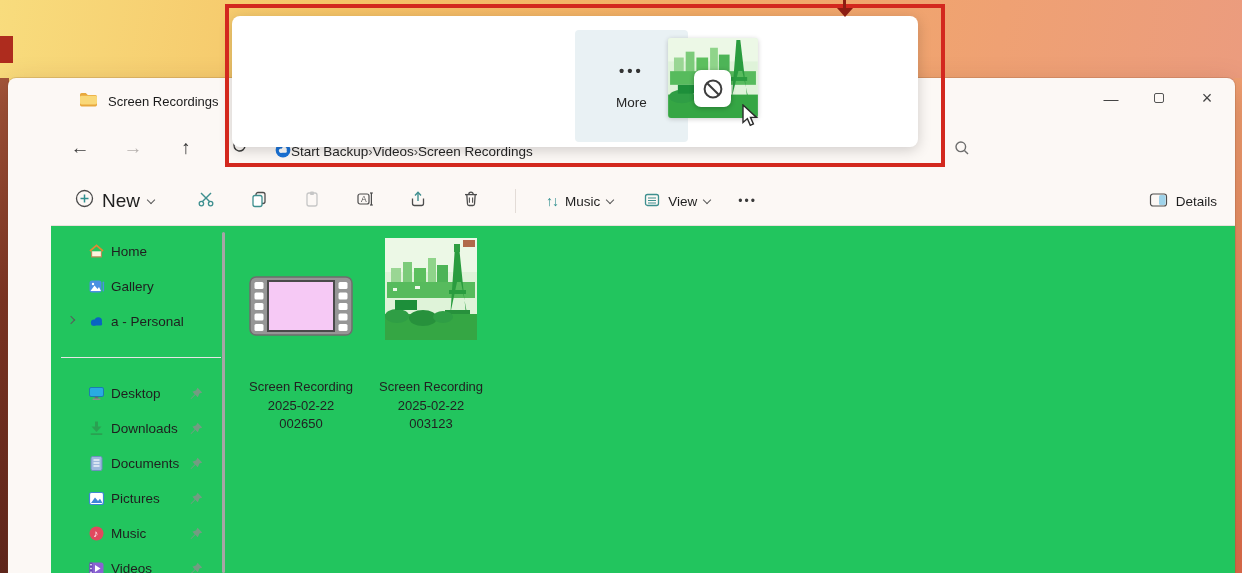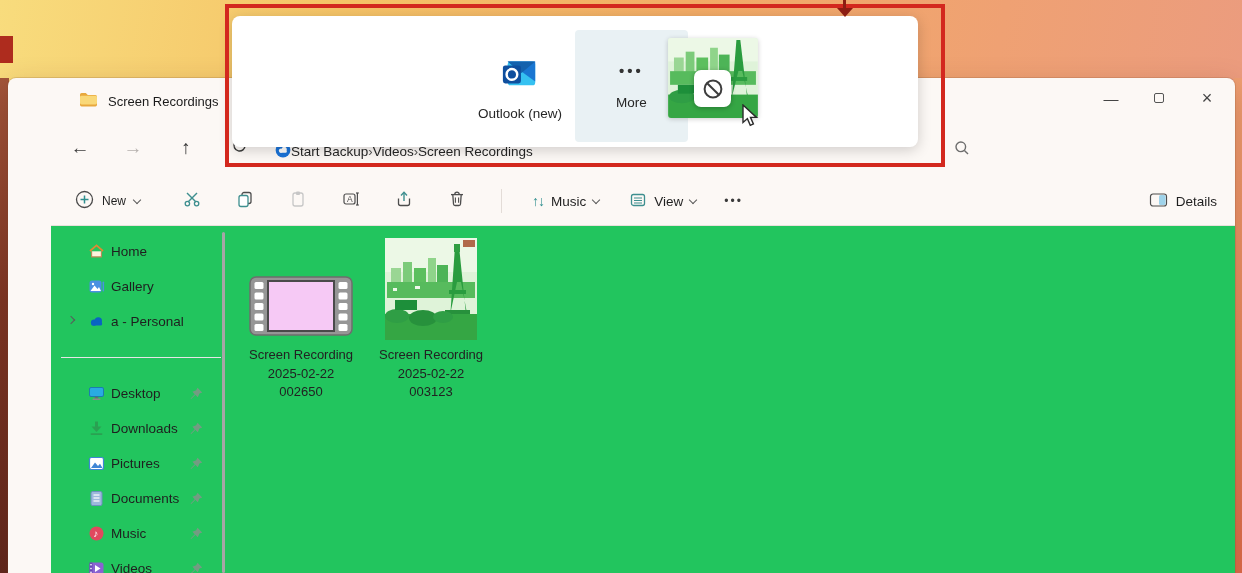--- a/index.html
+++ b/index.html
@@ -38,21 +38,21 @@
   .crumb { white-space:nowrap; }
   .crumb-sep { color:#555; font-size:13px; }
   .search { position:absolute; right:12px; top:7px; width:276px; height:34px; display:flex;
     align-items:center; }
   .search input { flex:1; border:none; outline:none; background:transparent; font-size:13.5px;
     color:#6f6f6f; font-family:inherit; }
   .search input::placeholder { color:#8f8f8f; }
   .search-icon-wrap { width:30px; display:flex; justify-content:center; }
 
   .toolbar { position:relative; height:53px; display:flex; align-items:center; padding-top:5px; }
-  .tb-new { display:flex; align-items:center; gap:8px; margin-left:24px; font-size:12px; }
+  .tb-new { display:flex; align-items:center; gap:8px; margin-left:24px; font-size:19px; }
   .tb-icon-btn { width:36px; height:36px; display:flex; align-items:center; justify-content:center;
     border-radius:5px; }
   .tb-group { display:flex; align-items:center; margin-left:34px; gap:17px; }
   .tb-divider { width:1px; height:24px; background:#e3dcd7; margin-left:26px; }
   .tb-drop { display:flex; align-items:center; gap:7px; margin-left:30px; font-size:13.5px; }
   .tb-sort-arrows { color:#2f8f8f; font-size:14px; letter-spacing:-1px; }
   .tb-more { margin-left:28px; font-size:12px; letter-spacing:2px; color:#3a3a3a; }
   .tb-details { position:absolute; right:18px; top:0; height:53px; display:flex; align-items:center;
     gap:8px; font-size:13.5px; padding-top:5px; }
 
@@ -68,21 +68,21 @@
     border-radius:5px; }
   .side-chev { position:absolute; left:17px; width:10px; display:flex; }
   .side-ic { position:absolute; left:37px; width:17px; height:17px; display:flex; }
   .side-lbl { position:absolute; left:60px; white-space:nowrap; }
   .side-pin { position:absolute; left:138px; width:14px; height:14px; opacity:.75; }
   .side-divider { height:1px; background:#e6e6e6; margin:18px 10px 18px 10px; }
   .side-scroll { position:absolute; right:6px; top:6px; bottom:0; width:3px; background:#a6a6a6;
     border-radius:2px; }
 
   .content { position:relative; flex:1; padding:10px 0 0 12px; display:flex; gap:14px; }
-  .file-tile { width:116px; display:flex; flex-direction:column; align-items:center; }
+  .file-tile { width:116px; display:flex; flex-direction:column; align-items:center;gap:32px; }
   .thumb-box { height:104px; width:116px; display:flex; align-items:flex-end; justify-content:center; }
   .thumb-box.tall { align-items:flex-start; padding-top:2px; }
   .file-label { margin-top:6px; text-align:center; font-size:13px; line-height:18.5px; color:#222; }
 
   
   .share-panel { position:absolute; left:232px; top:16px; width:686px; height:131px; background:#fff;
     border-radius:8px; box-shadow:0 3px 14px rgba(0,0,0,.18); z-index:30; }
   .outlook-tile { position:absolute; left:228px; top:0; width:120px; height:131px; display:flex;
     flex-direction:column; align-items:center; }
   .outlook-tile .app-ic { margin-top:38px; }
@@ -361,42 +361,42 @@
         <span class="side-pin">
           <svg width="14" height="14" viewBox="0 0 14 14">
             <path d="M8.5 0.8 L13.2 5.5 L10.4 6.4 L8.8 10.2 L6.4 7.8 L2.2 12 L1.6 11.4 L5.8 7.2 L3.4 4.8 L7.2 3.2 Z" fill="#8f8f8f"></path>
           </svg>
         </span>
       </div>
 
       <div class="side-item">
         <span class="side-ic">
           <svg width="17" height="17" viewBox="0 0 17 17">
-            <rect x="1.5" y="2.5" width="14" height="12" rx="2" fill="#fff" stroke="#3f86d6" stroke-width="1.2"></rect>
-            <polygon points="3,13 7,7.5 10,11 12,8.8 14.5,13" fill="#3f86d6"></polygon>
-          </svg>
-        </span>
-        <span class="side-lbl">Pictures</span>
-        <span class="side-pin">
-          <svg width="14" height="14" viewBox="0 0 14 14">
-            <path d="M8.5 0.8 L13.2 5.5 L10.4 6.4 L8.8 10.2 L6.4 7.8 L2.2 12 L1.6 11.4 L5.8 7.2 L3.4 4.8 L7.2 3.2 Z" fill="#8f8f8f"></path>
-          </svg>
-        </span>
-      </div>
-
-      <div class="side-item">
-        <span class="side-ic">
-          <svg width="17" height="17" viewBox="0 0 17 17">
             <rect x="3" y="1.5" width="11" height="14" rx="1.6" fill="#9db9dd" stroke="#6f8fc0" stroke-width="1"></rect>
             <line x1="5.5" y1="5" x2="11.5" y2="5" stroke="#fff" stroke-width="1.2"></line>
             <line x1="5.5" y1="8" x2="11.5" y2="8" stroke="#fff" stroke-width="1.2"></line>
             <line x1="5.5" y1="11" x2="11.5" y2="11" stroke="#fff" stroke-width="1.2"></line>
           </svg>
         </span>
         <span class="side-lbl">Documents</span>
+        <span class="side-pin">
+          <svg width="14" height="14" viewBox="0 0 14 14">
+            <path d="M8.5 0.8 L13.2 5.5 L10.4 6.4 L8.8 10.2 L6.4 7.8 L2.2 12 L1.6 11.4 L5.8 7.2 L3.4 4.8 L7.2 3.2 Z" fill="#8f8f8f"></path>
+          </svg>
+        </span>
+      </div>
+
+      <div class="side-item">
+        <span class="side-ic">
+          <svg width="17" height="17" viewBox="0 0 17 17">
+            <rect x="1.5" y="2.5" width="14" height="12" rx="2" fill="#fff" stroke="#3f86d6" stroke-width="1.2"></rect>
+            <polygon points="3,13 7,7.5 10,11 12,8.8 14.5,13" fill="#3f86d6"></polygon>
+          </svg>
+        </span>
+        <span class="side-lbl">Pictures</span>
         <span class="side-pin">
           <svg width="14" height="14" viewBox="0 0 14 14">
             <path d="M8.5 0.8 L13.2 5.5 L10.4 6.4 L8.8 10.2 L6.4 7.8 L2.2 12 L1.6 11.4 L5.8 7.2 L3.4 4.8 L7.2 3.2 Z" fill="#8f8f8f"></path>
           </svg>
         </span>
       </div>
 
       <div class="side-item">
         <span class="side-ic">
           <svg width="17" height="17" viewBox="0 0 17 17">
@@ -494,32 +494,20 @@
           <div>2025-02-22</div>
           <div>003123</div>
         </div>
       </div>
 
     </div>
   </div>
 </div>
 
 <div class="share-panel">
-  <div class="outlook-tile">
-    <span class="app-ic">
-      <svg width="38" height="38" viewBox="0 0 40 40">
-        <rect x="7" y="8" width="29" height="25" rx="3" fill="#35c1f1"></rect>
-        <polygon points="7,8 36,8 36,29" fill="#1976d2"></polygon>
-        <polygon points="7,8 21.5,20 36,8" fill="#1462ad"></polygon>
-        <rect x="2" y="12" width="19" height="19" rx="2.5" fill="#0f4f9e"></rect>
-        <circle cx="11.5" cy="21.5" r="5.6" fill="none" stroke="#fff" stroke-width="2.6"></circle>
-      </svg>
-    </span>
-    <span class="tile-label">Outlook (new)</span>
-  </div>
 
   <div class="more-hl"></div>
   <div class="more-tile">
     <span class="more-dots">•••</span>
     <span class="tile-label">More</span>
   </div>
 </div>
 
 <div class="drag-thumb">
   <svg width="90" height="80" viewBox="0 0 92 82">

